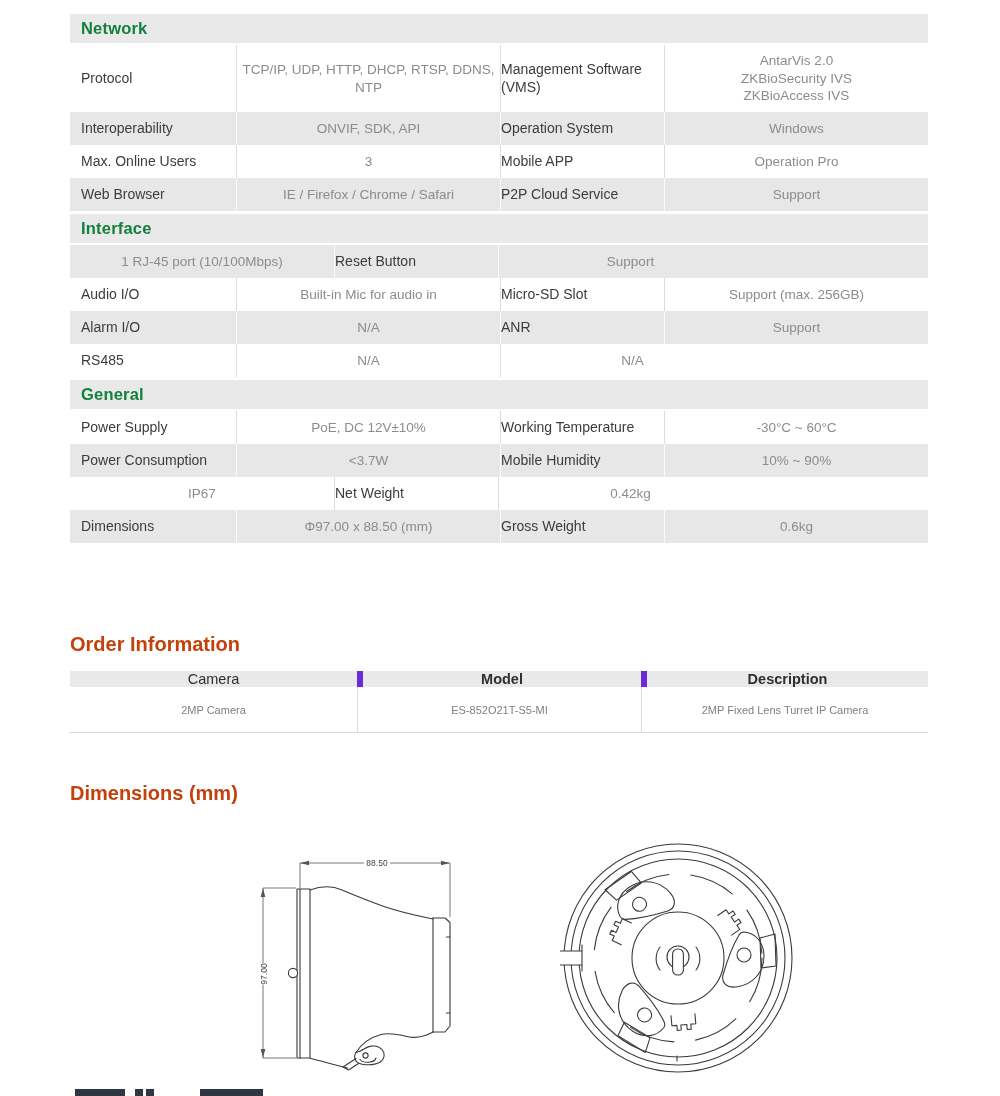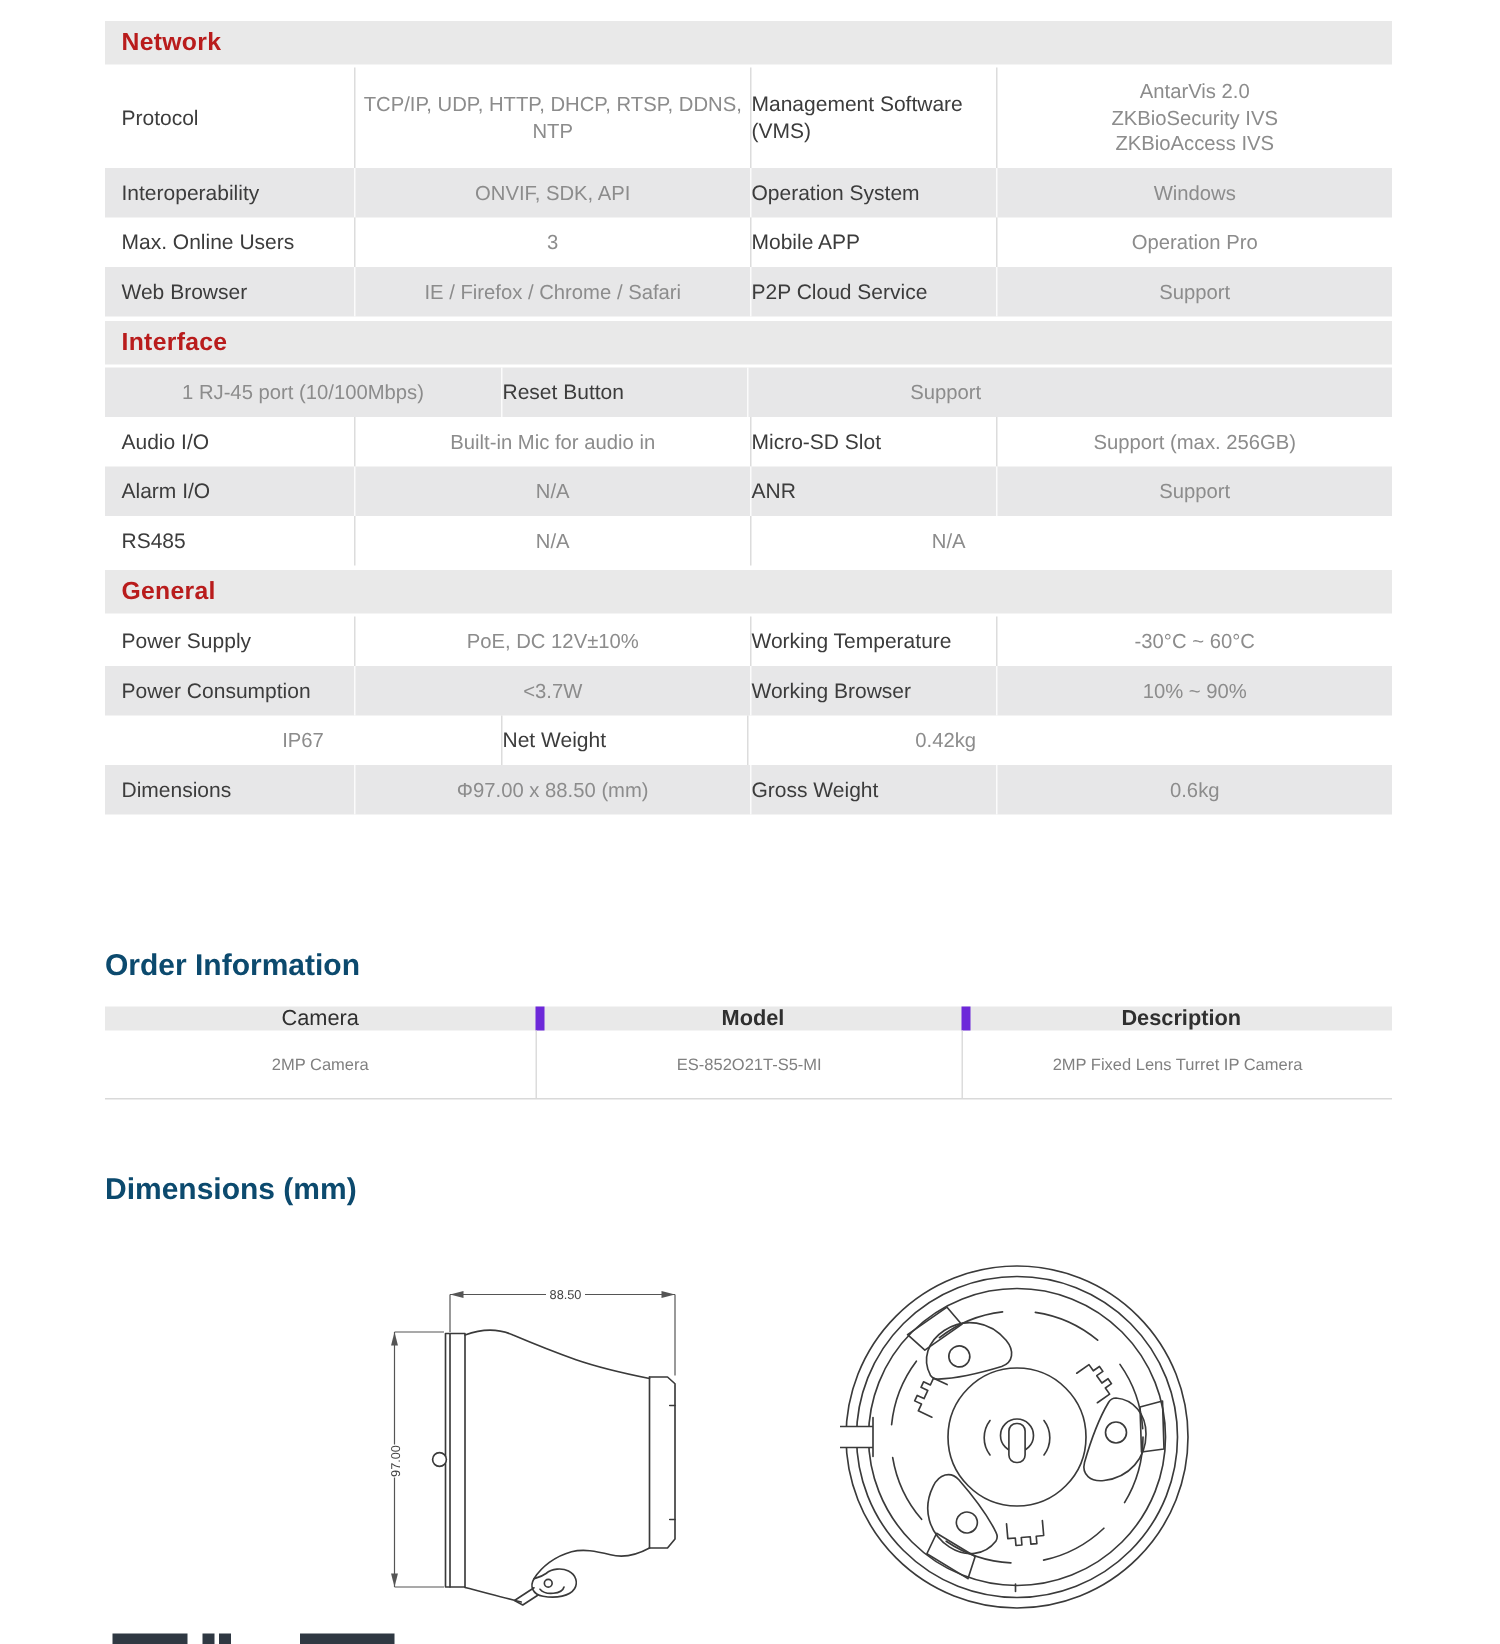--- a/index.html
+++ b/index.html
@@ -5,36 +5,36 @@
   html,body { margin:0; padding:0; background:#fff; }
   body { width:1000px; height:1096px; position:relative; overflow:hidden;
          font-family:"Liberation Sans", sans-serif; }
   #page { position:absolute; inset:0; }
   .content { position:absolute; left:70px; top:14px; width:858px; }
 
   
   .spec-table { margin-bottom:3px; }
   .band { height:29px; background:#e9e9e9; display:flex; align-items:center;
           padding-left:11px; box-sizing:border-box; margin-bottom:2px; }
-  .band-title { font-size:16.5px; font-weight:bold; color:#b91c1c; letter-spacing:.2px; }
+  .band-title { font-size:16.5px; font-weight:bold; color:#15803d; letter-spacing:.2px; }
   .srow { display:flex; width:858px; min-height:33px; }
   .srow.tall { min-height:67px; }
   .srow.shaded { background:#e7e7e8; }
   .cell { display:flex; align-items:center; box-sizing:border-box; }
   .srow .cell + .cell { border-left:1px solid #dcdcdc; }
   .srow.shaded .cell + .cell { border-left-color:#fbfbfb; }
   .cl1 { width:166px; padding-left:11px; }
   .cv1 { width:264px; justify-content:center; text-align:center; }
   .cl2 { width:164px; }
   .cv2 { width:264px; justify-content:center; text-align:center; }
   .cell-label { font-size:14px; color:#3c3c3c; line-height:1.25; }
   .cell-value { font-size:13.5px; color:#8c8c8c; white-space:pre-line; line-height:1.32; }
 
   
-  .big-title { font-size:20px; font-weight:bold; color:#0c4a6e; line-height:23px; }
+  .big-title { font-size:20px; font-weight:bold; color:#c2410c; line-height:23px; }
   #order-title { margin-top:90px; }
   #dims-title  { margin-top:49px; }
 
   
   .order-table { width:858px; margin-top:15px; }
   .order-head { display:flex; height:16px; background:#e9e9e9; }
   .order-row  { display:flex; height:45px; border-bottom:1px solid #d9d9d9; }
   .ocell { display:flex; align-items:center; justify-content:center;
            box-sizing:border-box; text-align:center; }
   .oc0 { width:287px; } .oc1 { width:284px; } .oc2 { width:287px; }
@@ -203,21 +203,21 @@
           </div>
       </div>
       <div class="srow shaded">
         <div class="cell cl1">
             <span class="cell-label">Power Consumption</span>
           </div>
         <div class="cell cv1">
             <span class="cell-value">&lt;3.7W</span>
           </div>
         <div class="cell cl2">
-            <span class="cell-label">Working Browser</span>
+            <span class="cell-label">Mobile Humidity</span>
           </div>
         <div class="cell cv2">
             <span class="cell-value">10% ~ 90%</span>
           </div>
       </div>
       <div class="srow">
         <div class="cell cv1">
             <span class="cell-value">IP67</span>
           </div>
         <div class="cell cl2">

